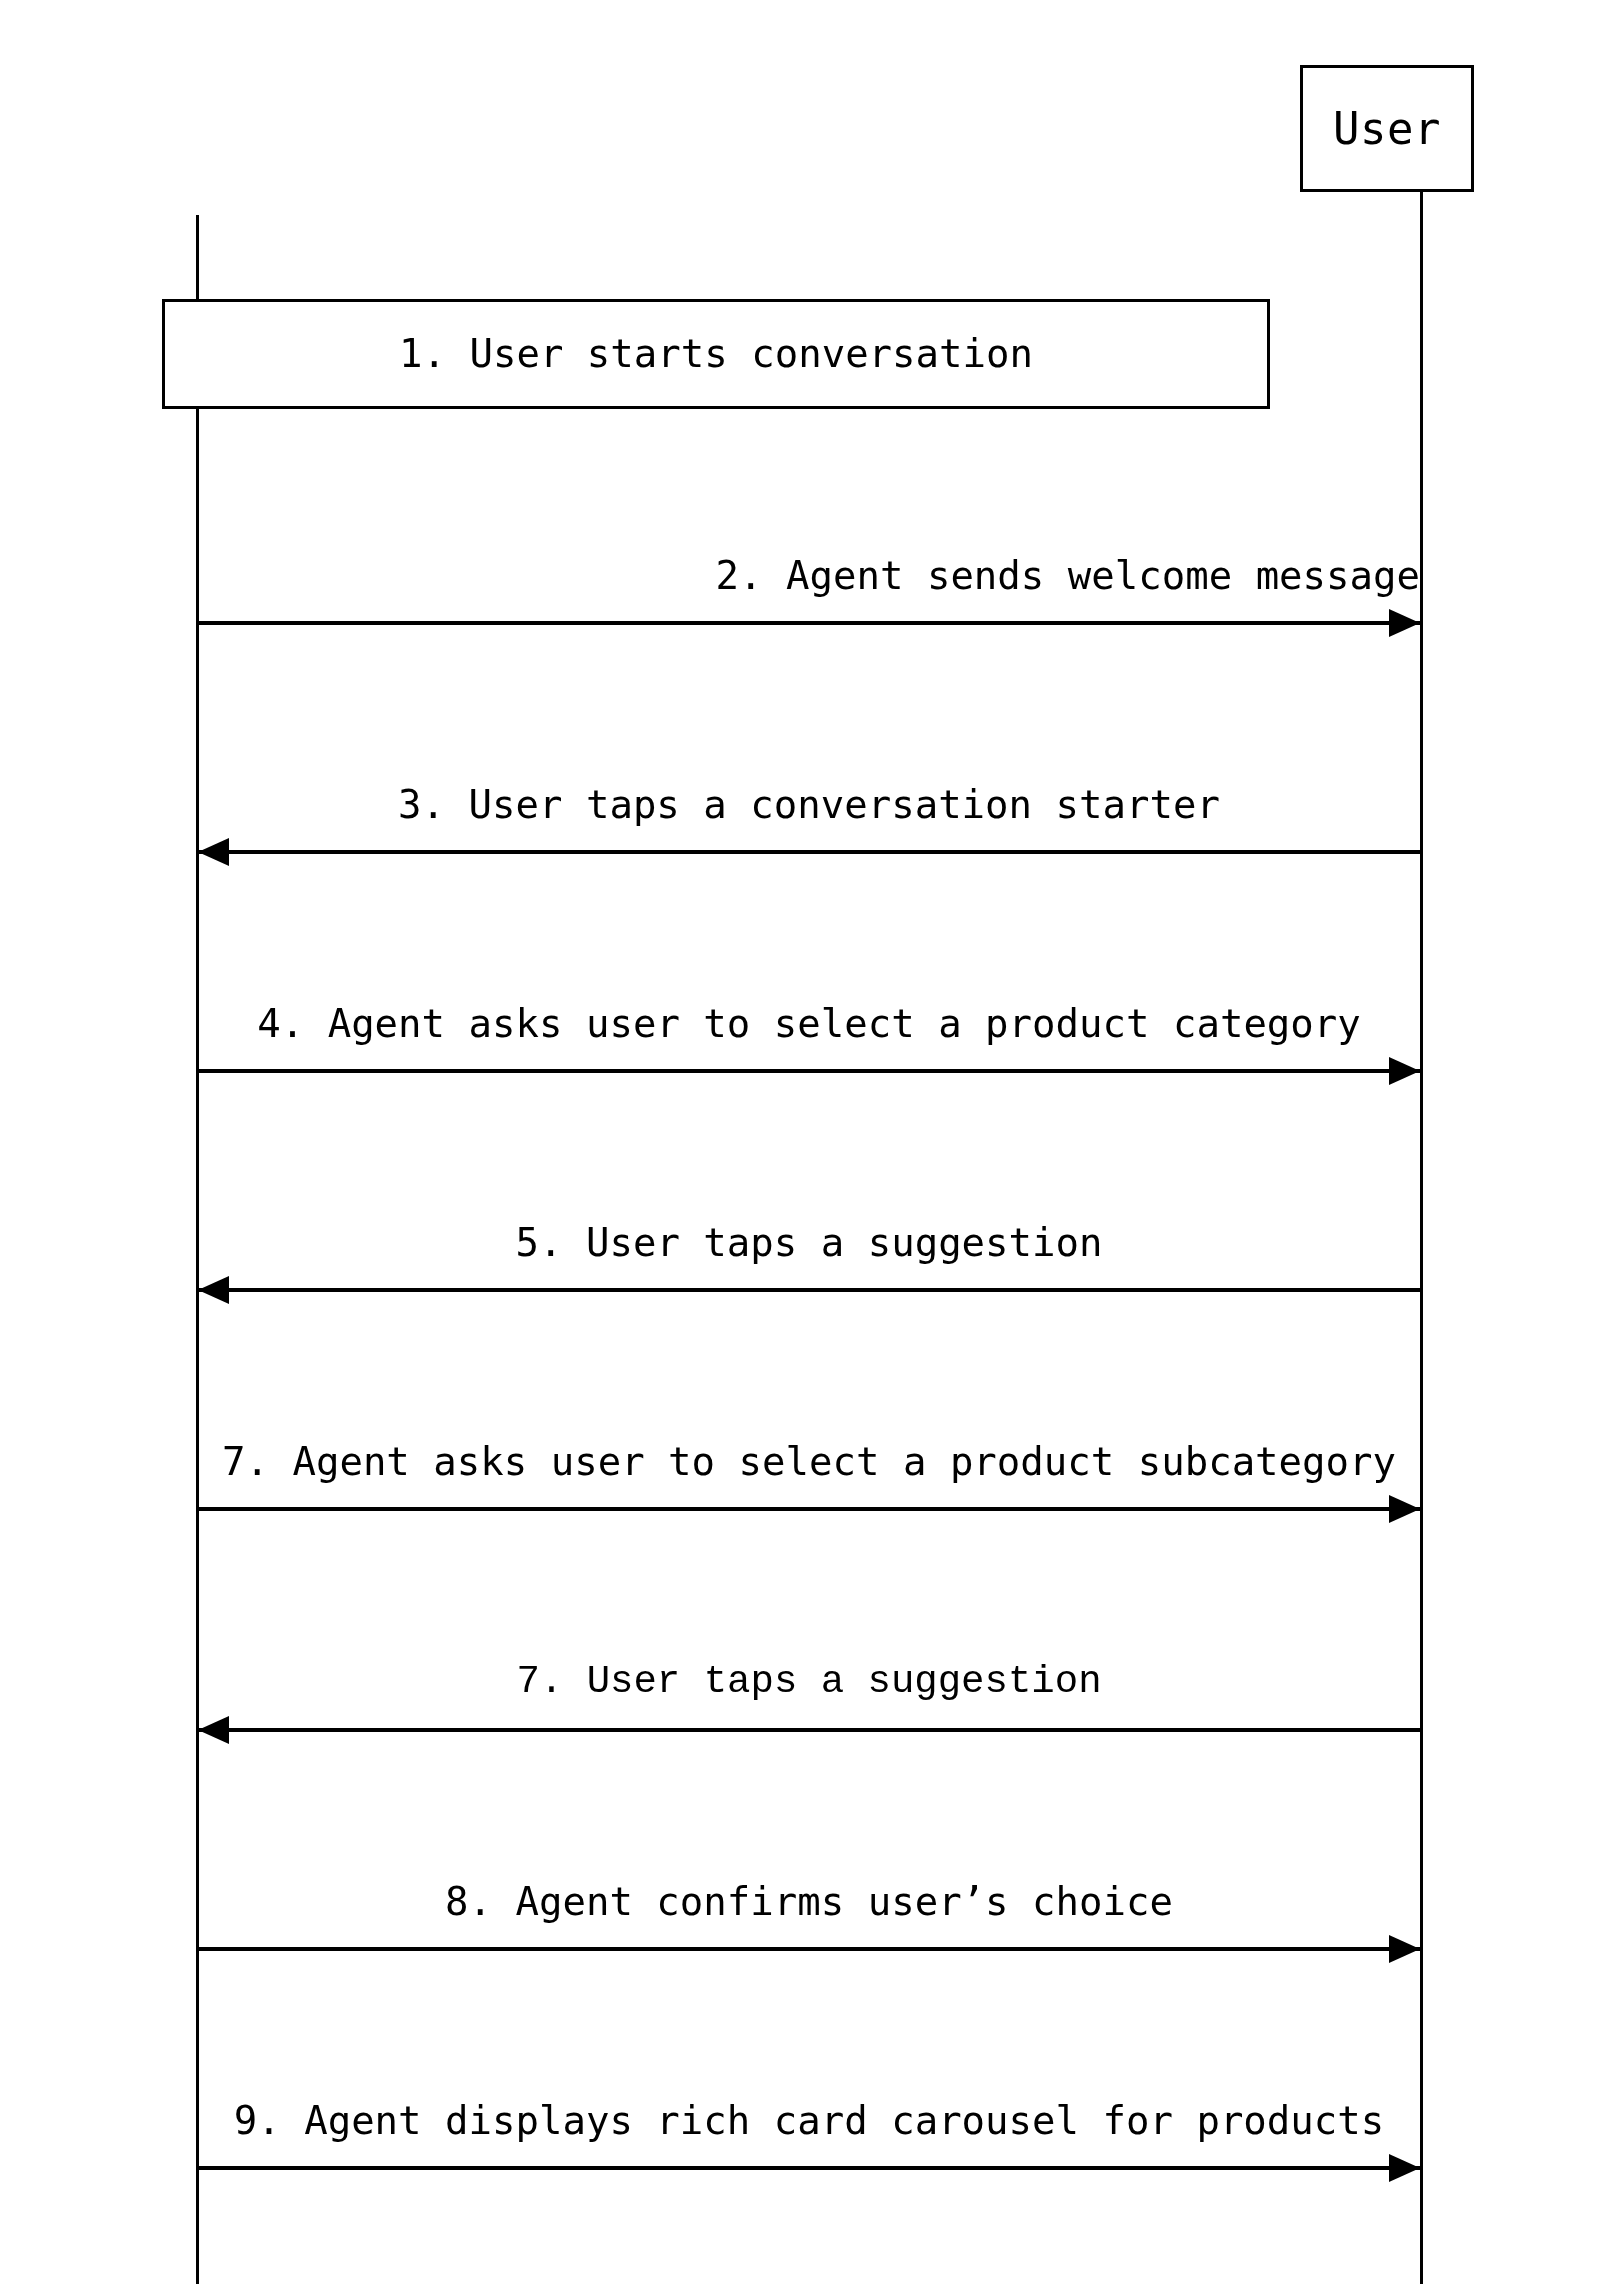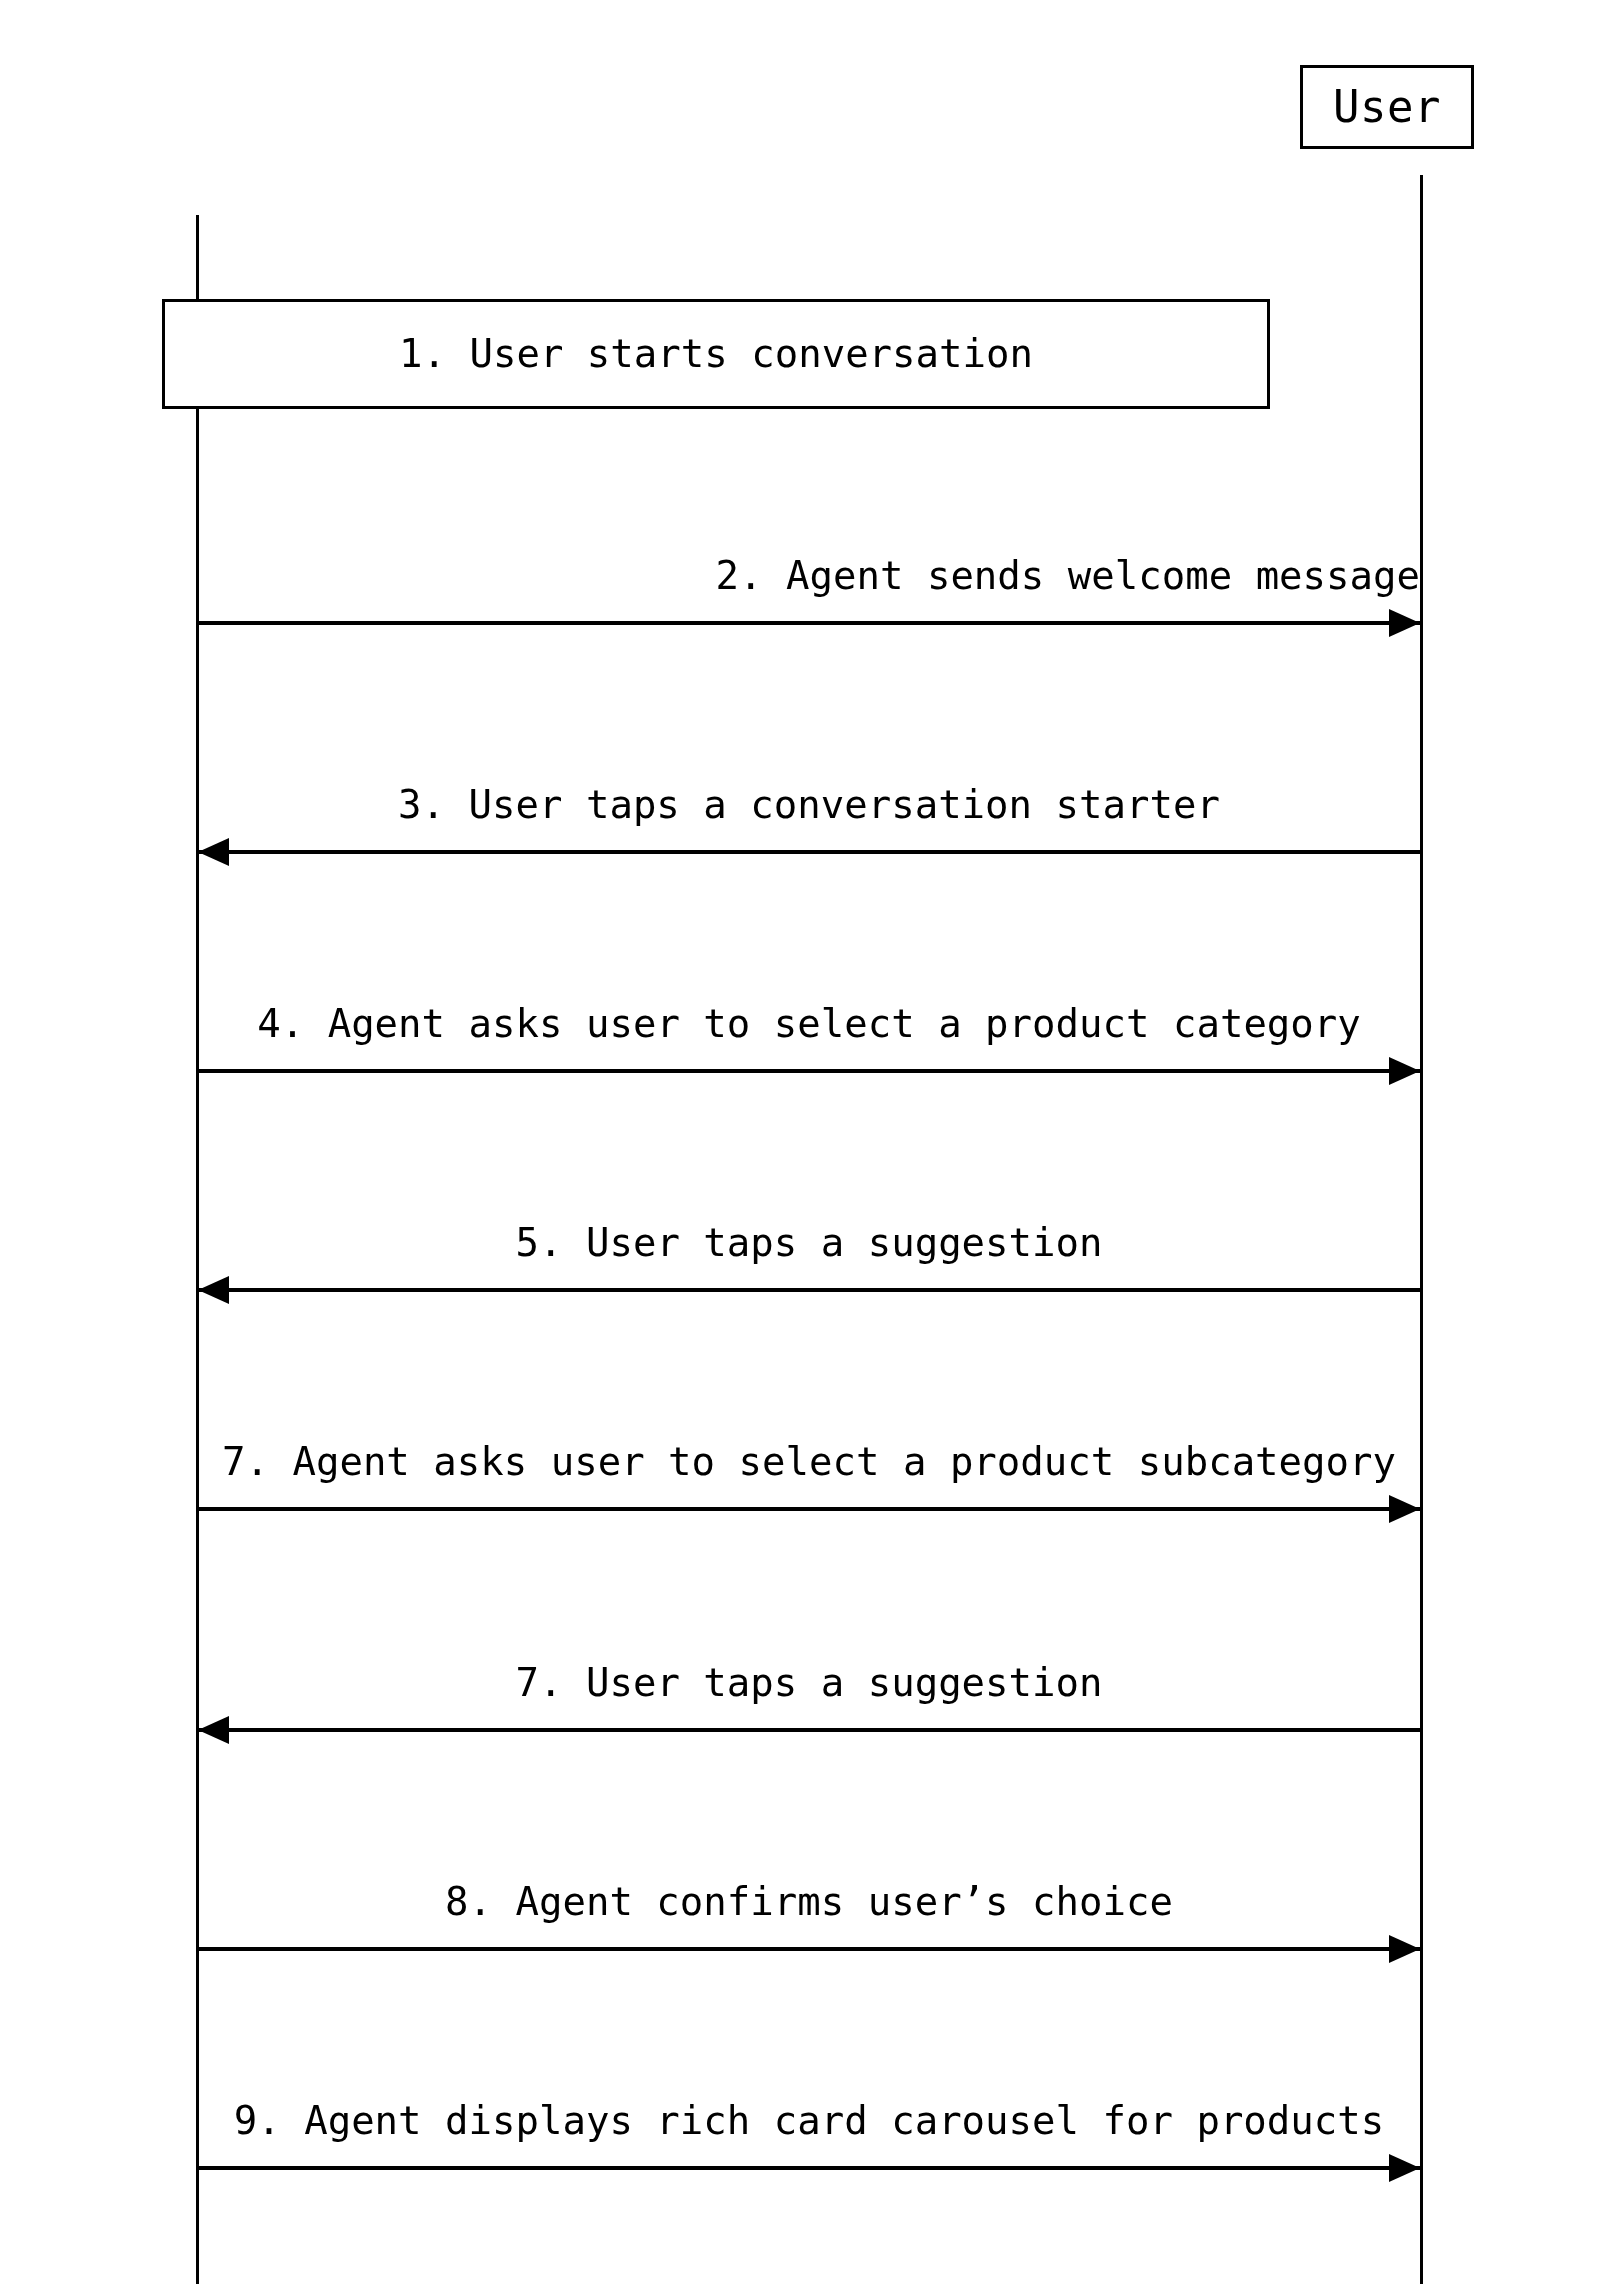--- a/index.html
+++ b/index.html
@@ -110,21 +110,21 @@
 </style>
 </head>
 <body>
 
 <div id="diagram-canvas">
 
   <div class="lifeline" style="left:196px; top:215px; height:2997px;"></div>
   <div class="lifeline" style="left:1420px; top:175px; height:3036px;"></div>
 
 
-  <div class="participant-box" style="left:1300px; top:65px; width:174px; height:84px;">
+  <div class="participant-box" style="left:1300px; top:65px; width:174px; height:127px;">
     <span class="participant-label">User</span>
   </div>
 
   <div class="note-box" style="left:162px; top:299px; width:1108px; height:110px;">
     <span class="note-text">1. User starts conversation</span>
   </div>
 
   <div class="message" style="left:198px; top:621px; width:1222px;">
     <div class="message-label" style="top:-69px;text-align:right;">2. Agent sends welcome message</div>
     <div class="message-line" style="width:1222px;"></div>
@@ -149,21 +149,21 @@
     <div class="arrow-head left" style="left:0px;"></div>
   </div>
 
   <div class="message" style="left:198px; top:1507px; width:1222px;">
     <div class="message-label" style="top:-69px;">7. Agent asks user to select a product subcategory</div>
     <div class="message-line" style="width:1222px;"></div>
     <div class="arrow-head right" style="left:1191px;"></div>
   </div>
 
   <div class="message" style="left:198px; top:1728px; width:1222px;">
-    <div class="message-label" style="top:-69px;">7. User taps a suggestion</div>
+    <div class="message-label" style="top:-69px;font-family:Liberation Mono, monospace;">7. User taps a suggestion</div>
     <div class="message-line" style="width:1222px;"></div>
     <div class="arrow-head left" style="left:0px;"></div>
   </div>
 
   <div class="message" style="left:198px; top:1947px; width:1222px;">
     <div class="message-label" style="top:-69px;">8. Agent confirms user’s choice</div>
     <div class="message-line" style="width:1222px;"></div>
     <div class="arrow-head right" style="left:1191px;"></div>
   </div>
 

